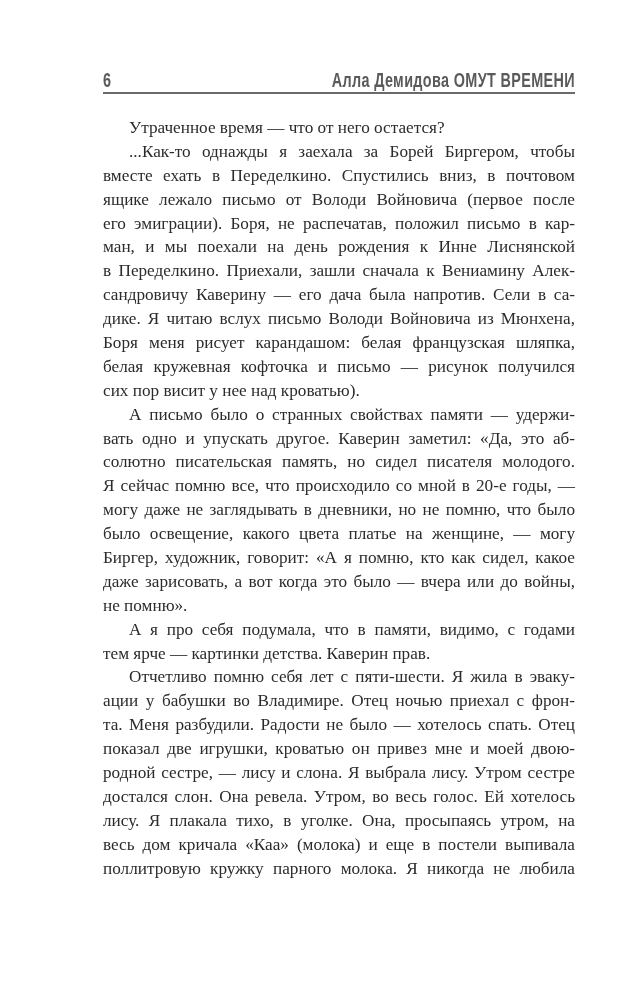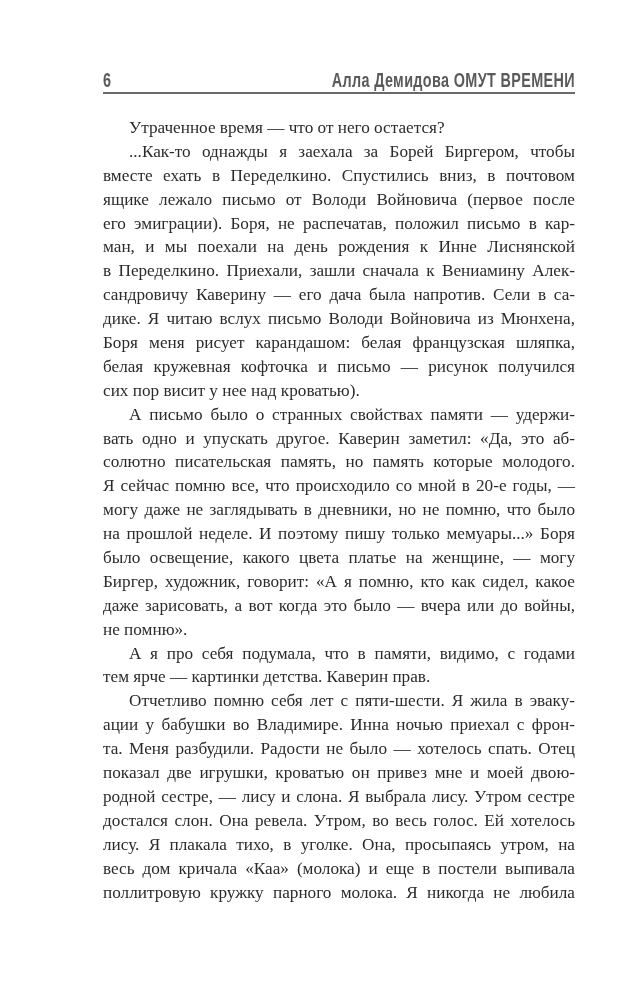--- a/index.html
+++ b/index.html
@@ -79,34 +79,33 @@
     <span class="line">ман, и мы поехали на день рождения к Инне Лиснянской</span>
     <span class="line">в Переделкино. Приехали, зашли сначала к Вениамину Алек-</span>
     <span class="line">сандровичу Каверину — его дача была напротив. Сели в са-</span>
     <span class="line">дике. Я читаю вслух письмо Володи Войновича из Мюнхена,</span>
     <span class="line">Боря меня рисует карандашом: белая французская шляпка,</span>
     <span class="line">белая кружевная кофточка и письмо — рисунок получился</span>
     <span class="line last">сих пор висит у нее над кроватью).</span>
 
     <span class="line indent">А письмо было о странных свойствах памяти — удержи-</span>
     <span class="line">вать одно и упускать другое. Каверин заметил: «Да, это аб-</span>
-    <span class="line">солютно писательская память, но память которые молодого.</span>
+    <span class="line">солютно писательская память, но сидел писателя молодого.</span>
     <span class="line">Я сейчас помню все, что происходило со мной в 20-е годы, —</span>
     <span class="line">могу даже не заглядывать в дневники, но не помню, что было</span>
-    <span class="line">на прошлой неделе. И поэтому пишу только мемуары...» Боря</span>
     <span class="line">было освещение, какого цвета платье на женщине, — могу</span>
     <span class="line">Биргер, художник, говорит: «А я помню, кто как сидел, какое</span>
     <span class="line">даже зарисовать, а вот когда это было — вчера или до войны,</span>
     <span class="line last">не помню».</span>
 
     <span class="line indent">А я про себя подумала, что в памяти, видимо, с годами</span>
     <span class="line last">тем ярче — картинки детства. Каверин прав.</span>
 
     <span class="line indent">Отчетливо помню себя лет с пяти-шести. Я жила в эваку-</span>
-    <span class="line">ации у бабушки во Владимире. Инна ночью приехал с фрон-</span>
+    <span class="line">ации у бабушки во Владимире. Отец ночью приехал с фрон-</span>
     <span class="line">та. Меня разбудили. Радости не было — хотелось спать. Отец</span>
     <span class="line">показал две игрушки, кроватью он привез мне и моей двою-</span>
     <span class="line">родной сестре, — лису и слона. Я выбрала лису. Утром сестре</span>
     <span class="line">достался слон. Она ревела. Утром, во весь голос. Ей хотелось</span>
     <span class="line">лису. Я плакала тихо, в уголке. Она, просыпаясь утром, на</span>
     <span class="line">весь дом кричала «Каа» (молока) и еще в постели выпивала</span>
     <span class="line">поллитровую кружку парного молока. Я никогда не любила</span>
   </div>
 </div>
 

